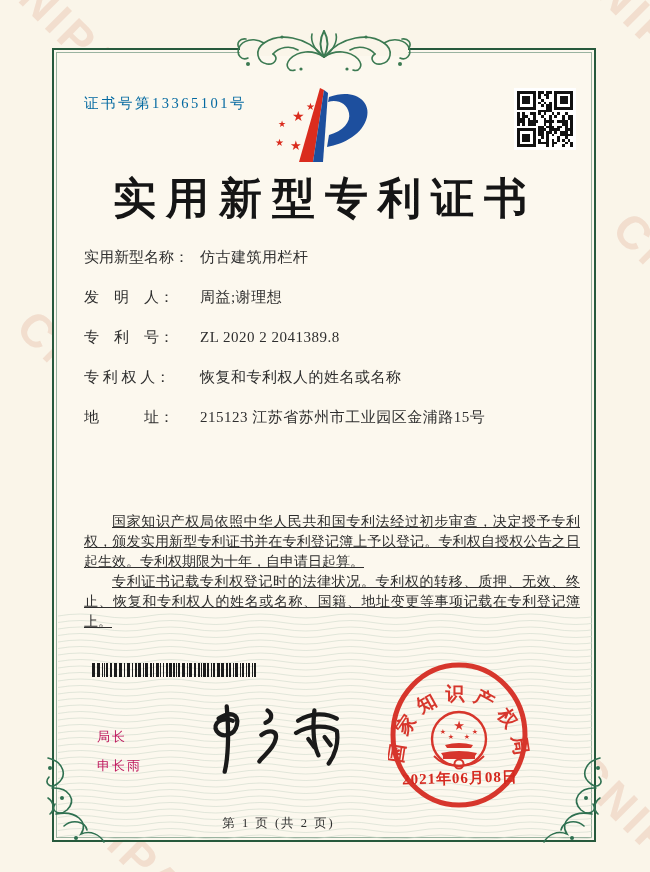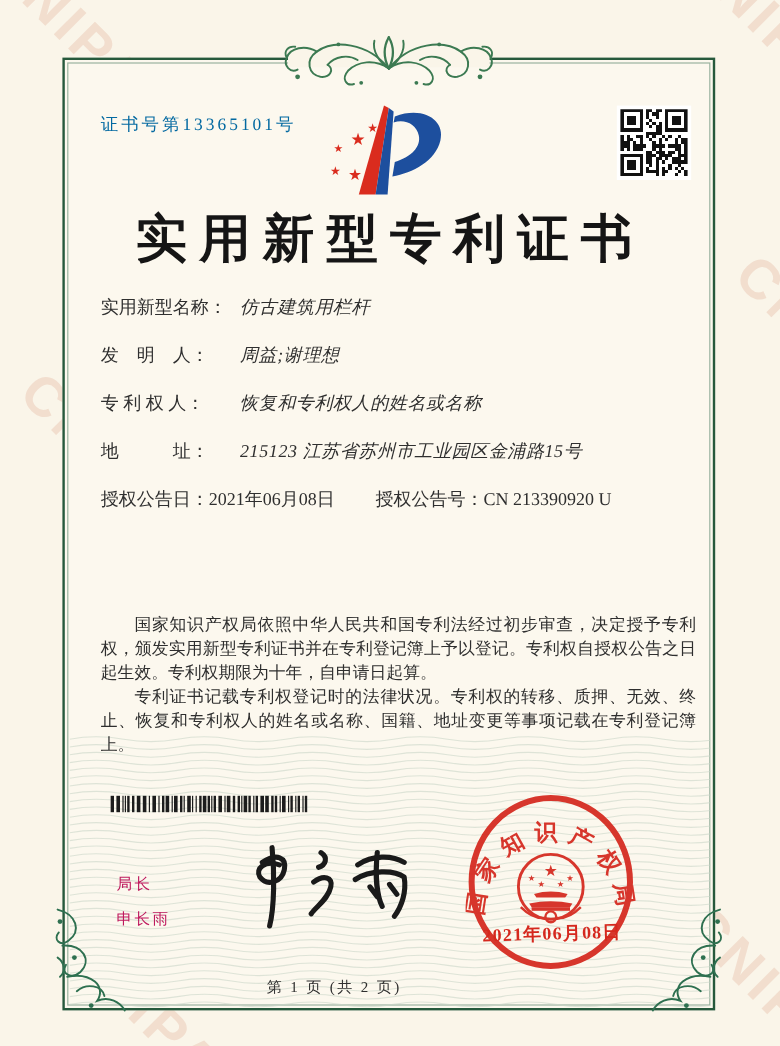--- a/index.html
+++ b/index.html
@@ -38,30 +38,30 @@
   .qr svg { width:100%; height:100%; }
   .title {
     position:absolute; left:0; top:170px; width:650px; text-align:center;
     font-size:43px; font-weight:700; color:#151515; letter-spacing:10px;
   }
 
   
   .fields { position:absolute; left:84px; top:246px; width:486px; font-size:15px; color:#2f2f2f; }
   .field-row { height:40px; line-height:22px; white-space:nowrap; }
   .field-label { display:inline-block; min-width:112px; }
-  .field-value { margin-left:4px; letter-spacing:0.5px;font-style:italic; }
+  .field-value { margin-left:4px; letter-spacing:0.5px; }
   .grant-row { height:26px; line-height:22px; white-space:nowrap; font-size:15px; }
   .grant-no { margin-left:34px; }
 
   
   .paras {
     position:absolute; left:84px; top:512px; width:496px;
     font-size:14px; line-height:20px; color:#2e2e2e; text-align:justify;
   }
-  .paras p { text-indent:2em; }
+  .paras p { text-indent:2em;text-decoration:underline; }
 
   
   .barcode { position:absolute; left:92px; top:663px; width:168px; height:14px; }
   .director {
     position:absolute; left:97px; top:722px;
     font-family:"Liberation Sans","DejaVu Sans",sans-serif;
     font-size:13px; color:#be185d; line-height:29px; letter-spacing:2px;
   }
   .signature { position:absolute; left:188px; top:696px; width:158px; height:82px; }
 
@@ -318,27 +318,27 @@
   <div class="title">实用新型专利证书</div>
 
   <div class="fields">
     <div class="field-row">
       <span class="field-label">实用新型名称：</span><span class="field-value">仿古建筑用栏杆</span>
     </div>
     <div class="field-row">
       <span class="field-label">发　明　人：</span><span class="field-value">周益;谢理想</span>
     </div>
     <div class="field-row">
+      <span class="field-label">专　利　号：</span><span class="field-value">ZL 2020 2 2041389.8</span>
+    </div>
+    <div class="field-row">
       <span class="field-label">专 利 权 人：</span><span class="field-value">恢复和专利权人的姓名或名称</span>
     </div>
     <div class="field-row">
       <span class="field-label">地　　　址：</span><span class="field-value">215123 江苏省苏州市工业园区金浦路15号</span>
-    </div>
-    <div class="grant-row">
-      <span>授权公告日：</span><span>2021年06月08日</span><span class="grant-no">授权公告号：</span><span>CN 213390920 U</span>
     </div>
   </div>
 
   <div class="paras">
     <p>国家知识产权局依照中华人民共和国专利法经过初步审查，决定授予专利权，颁发实用新型专利证书并在专利登记簿上予以登记。专利权自授权公告之日起生效。专利权期限为十年，自申请日起算。</p>
     <p>专利证书记载专利权登记时的法律状况。专利权的转移、质押、无效、终止、恢复和专利权人的姓名或名称、国籍、地址变更等事项记载在专利登记簿上。</p>
   </div>
 
   <svg class="barcode" viewBox="0 0 168 14" preserveAspectRatio="none">
     <g id="barcode-bars" fill="#1c1c1c">

